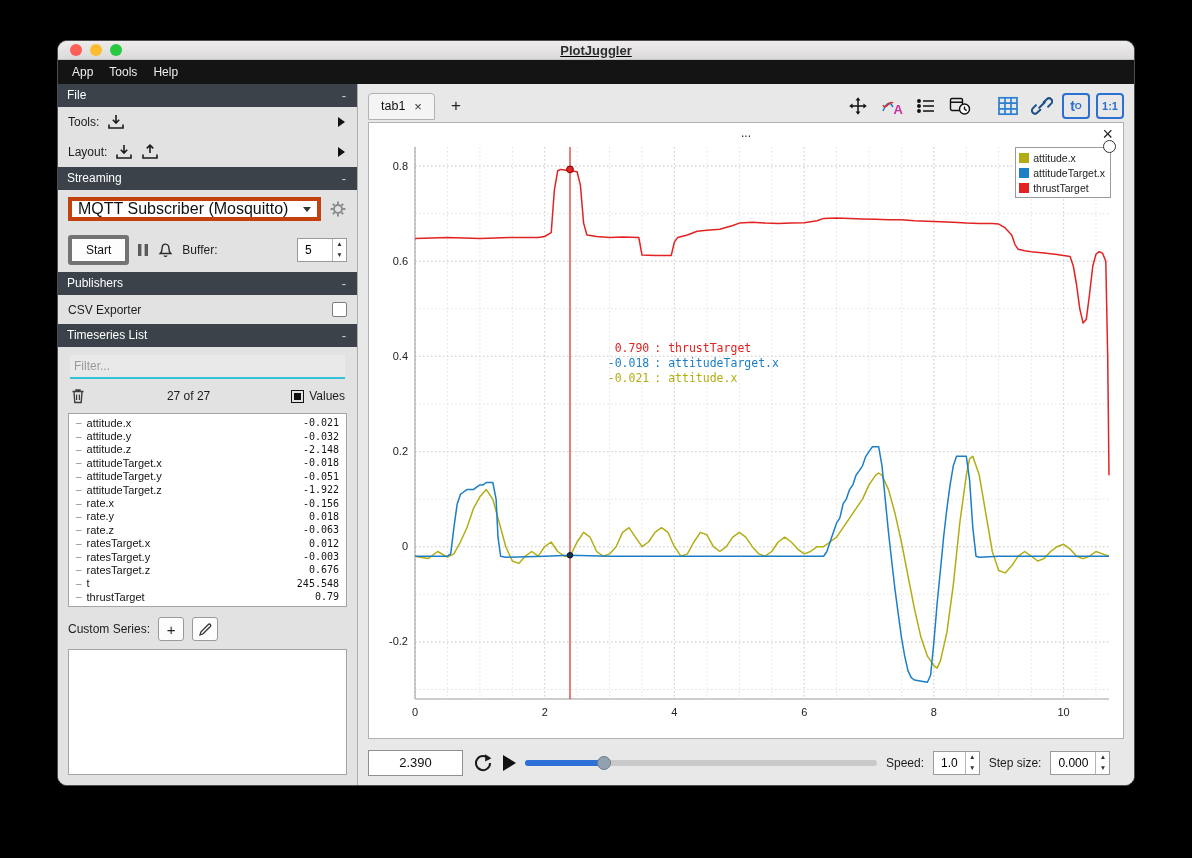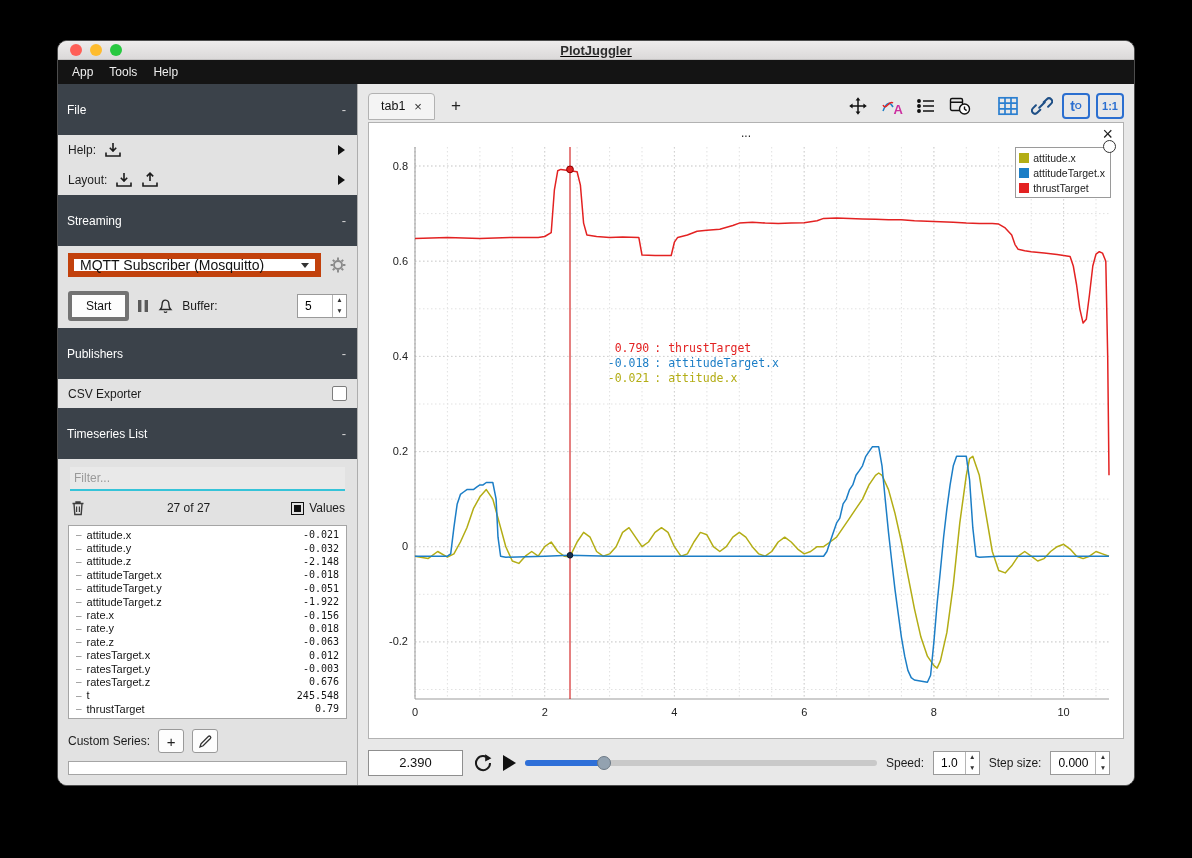--- a/index.html
+++ b/index.html
@@ -16,30 +16,30 @@
   .light { width:12px; height:12px; border-radius:50%; display:inline-block; }
   .light.red { background:#ff5f57; } .light.yellow { background:#febc2e; } .light.green { background:#28c840; }
   .win-title { flex:1; text-align:center; font-size:13px; font-weight:bold; color:#2e2e2e; }
   
   .menubar { height:24px; background:#141414; display:flex; align-items:center; padding:0 6px; flex:none; }
   .menu-item { color:#ededed; font-size:12px; padding:2px 8px; cursor:default; }
   .content { flex:1; display:flex; min-height:0; }
   
   .sidebar { width:300px; flex:none; background:#e2e2e2; border-right:1px solid #adadad;
              display:flex; flex-direction:column; overflow:hidden; }
-  .sec-header { background:#3b424a; color:#fff; font-size:12px; padding:18px 9px;
-                display:flex; justify-content:space-between; align-items:center; flex:none; }
+  .sec-header { background:#3b424a; color:#fff; font-size:12px; padding:4px 9px;
+                display:flex; justify-content:space-between; align-items:flex-start; flex:none; }
   .sec-collapse { font-size:13px; color:#d8d8d8; padding:0 2px; }
   .side-row { display:flex; align-items:center; gap:8px; padding:7px 10px; flex:none; }
   .lbl { font-size:12px; color:#1c1c1c; }
   .icon-btn { display:inline-flex; align-items:center; justify-content:center; cursor:default; }
   .tri-right { width:0; height:0; border-left:7px solid #111; border-top:5px solid transparent;
                border-bottom:5px solid transparent; margin-left:auto; margin-right:2px; }
-  .combo { flex:1; background:#fff; border:6px solid #c2410c; height:24px; display:flex;
-           align-items:center; padding:0 6px; font-size:14px; color:#111; }
+  .combo { flex:1; background:#fff; border:4px solid #c2410c; height:24px; display:flex;
+           align-items:center; padding:0 6px; font-size:16px; color:#111; }
   .combo-arrow { margin-left:auto; width:0; height:0; border-top:5px solid #333;
                  border-left:4px solid transparent; border-right:4px solid transparent; }
   .btn { background:#fdfdfd; border:4px solid #737373; border-radius:3px; font-size:12px;
          padding:4px 14px; color:#111; font-family:"Liberation Sans", sans-serif; }
   .spin { background:#fff; border:1px solid #9a9a9a; height:24px; display:flex; align-items:stretch; }
   .spin-val { padding:0 7px; font-size:12px; display:flex; align-items:center; min-width:26px; }
   .spin-arrows { display:flex; flex-direction:column; border-left:1px solid #b5b5b5; width:14px; }
   .spin-arrows span { flex:1; font-size:6.5px; color:#333; text-align:center; line-height:10px; }
   .checkbox { width:15px; height:15px; background:#fff; border:1px solid #7d7d7d; border-radius:2px; margin-left:auto; }
   .filter-row { padding:8px 12px 2px; flex:none; }
@@ -122,21 +122,21 @@
 
   <div class="content">
 
     <div class="sidebar">
 
       <div class="sec-header">
         <span>File</span>
         <span class="sec-collapse">-</span>
       </div>
       <div class="side-row">
-        <span class="lbl">Help:</span>
+        <span class="lbl">Tools:</span>
         <span class="icon-btn">
           <svg width="18" height="16" viewBox="0 0 18 16">
               <path d="M9 1 V8.6 M5.8 5.8 L9 9 L12.2 5.8" stroke="#1c1c1c" stroke-width="1.6" fill="none"></path>
               <path d="M2 10.5 V14 H16 V10.5" stroke="#1c1c1c" stroke-width="1.6" fill="none"></path>
             </svg>
         </span>
         <span class="tri-right"></span>
       </div>
       <div class="side-row">
         <span class="lbl">Layout:</span>

